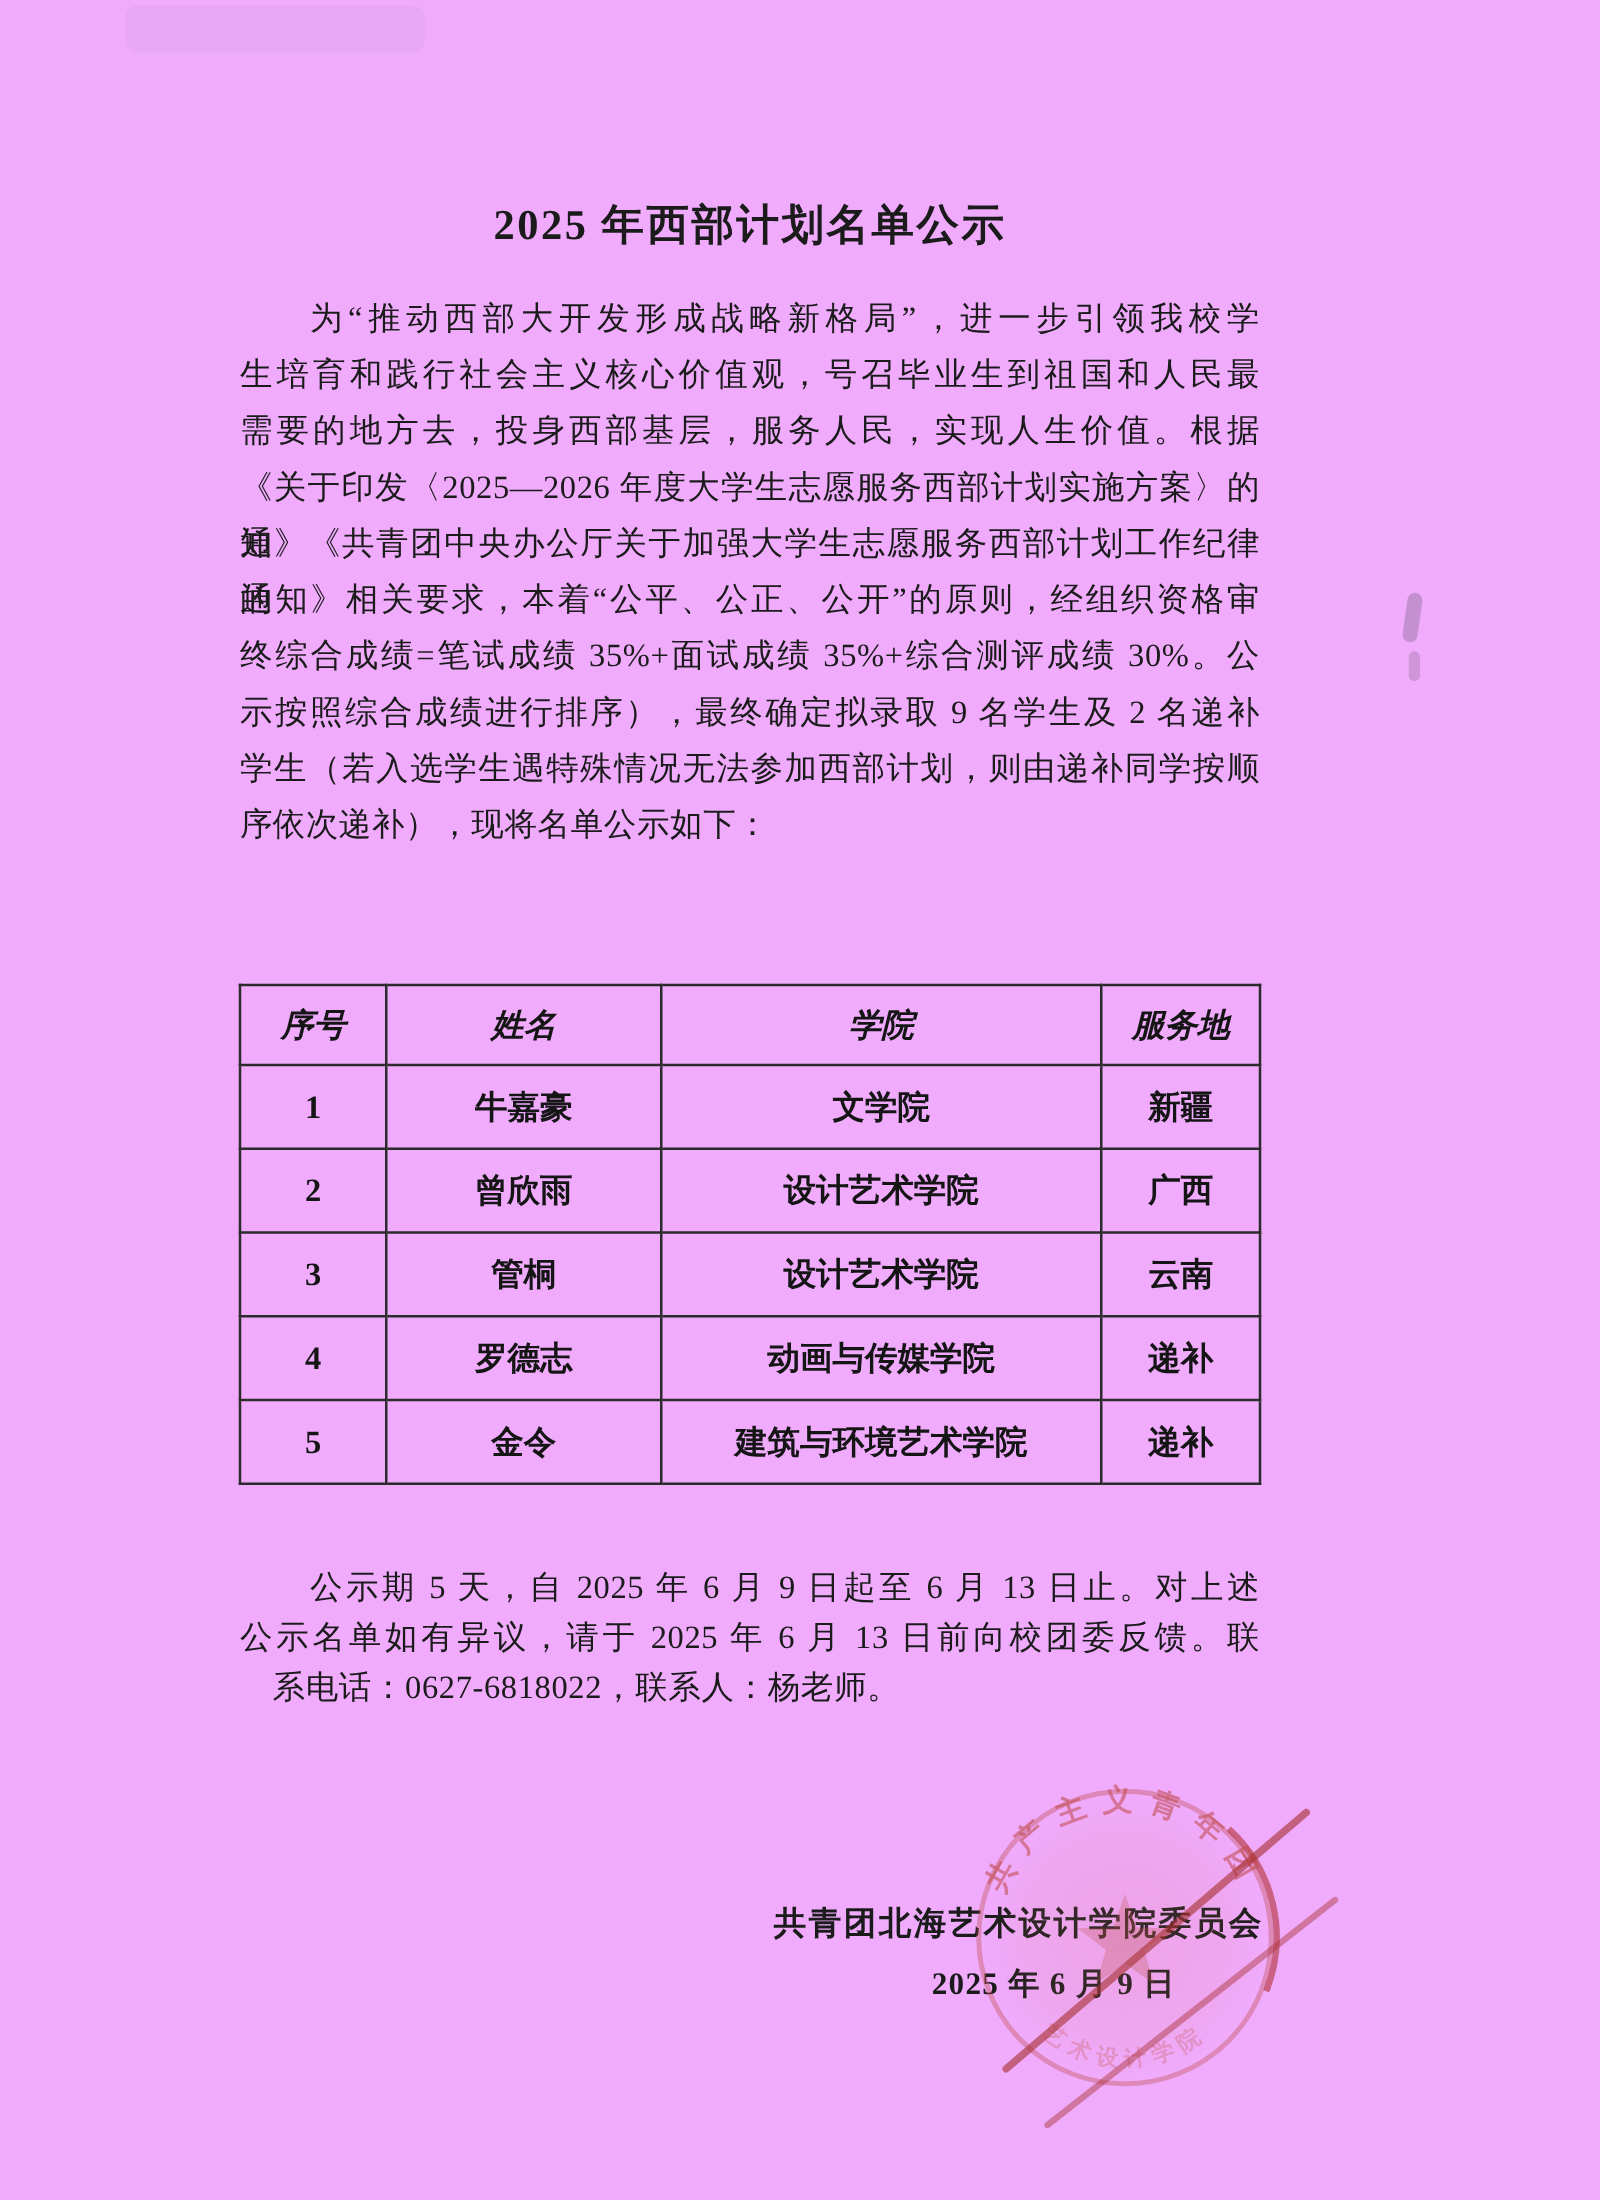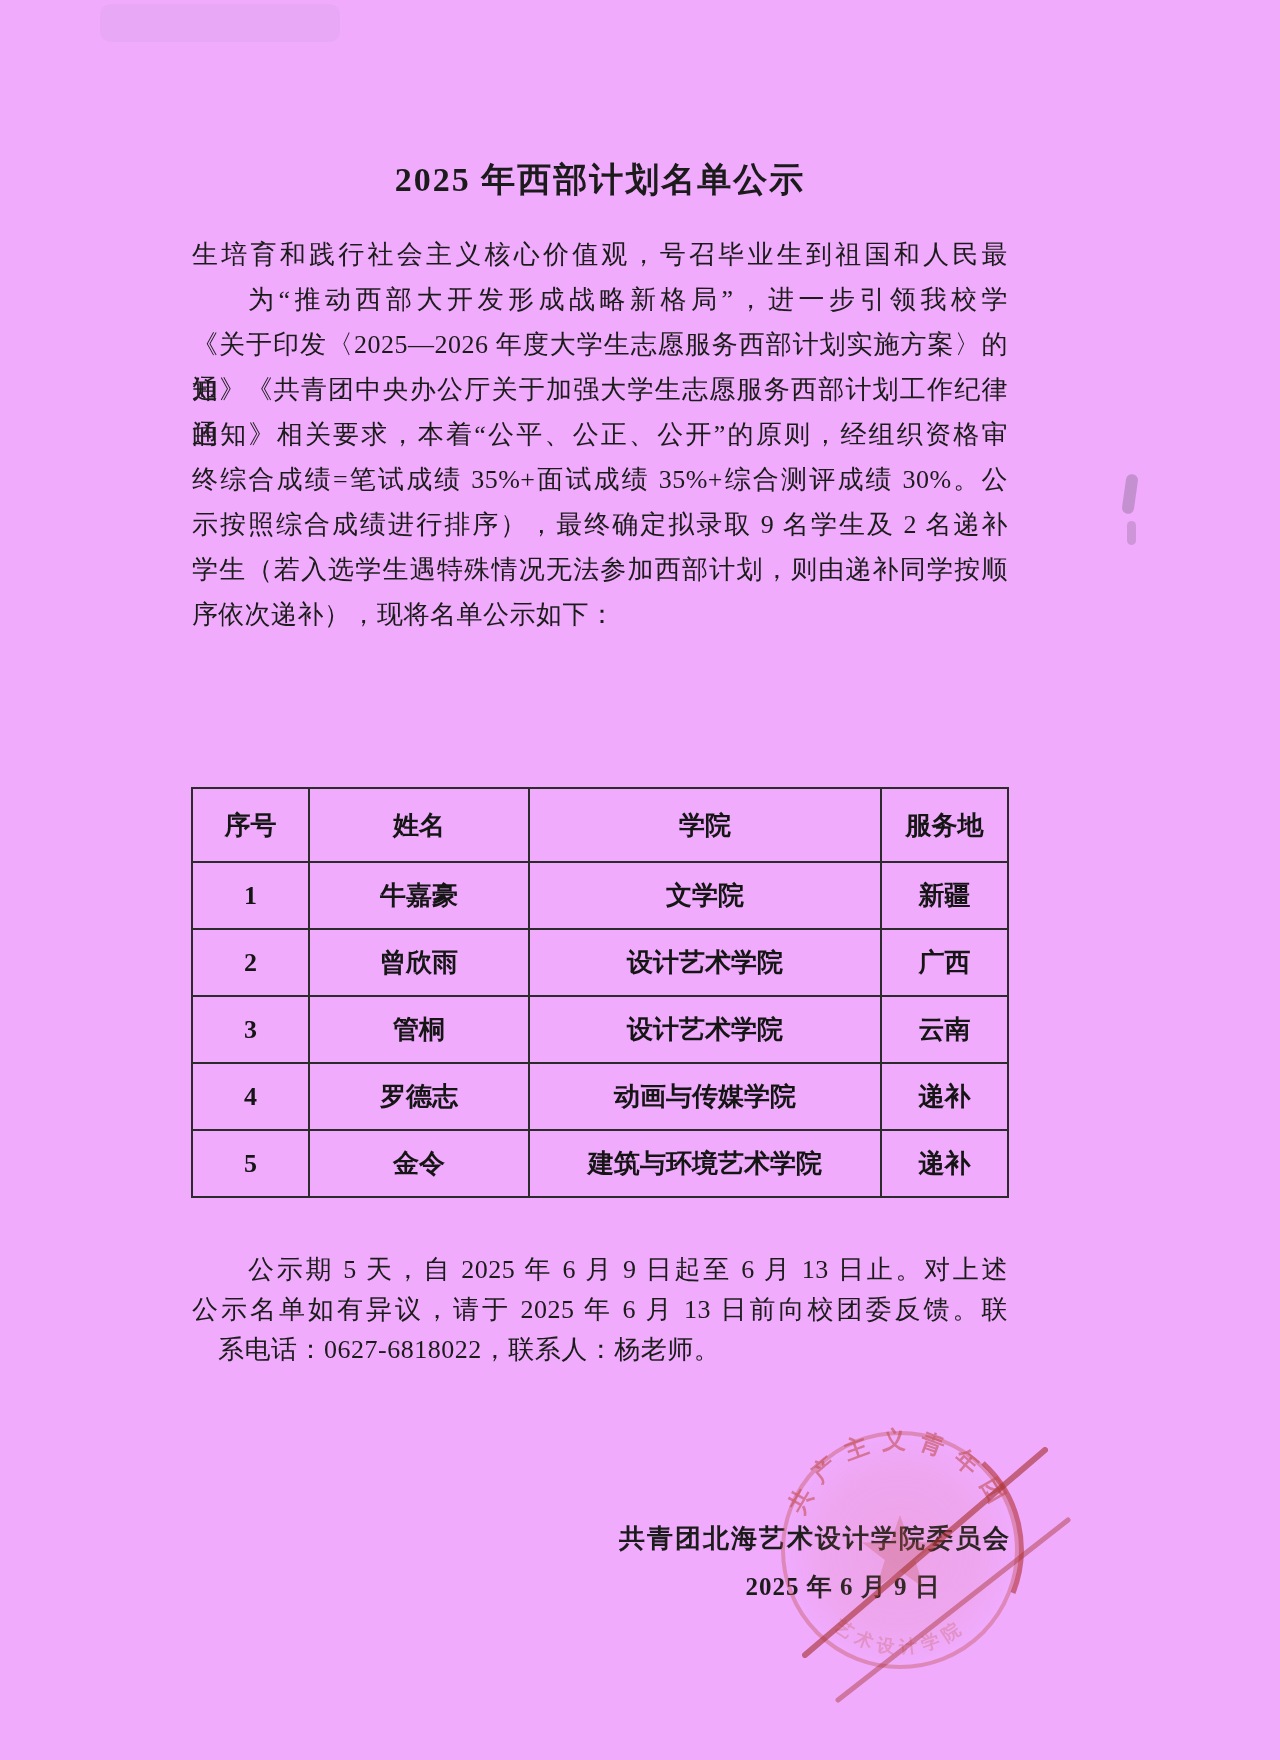--- a/index.html
+++ b/index.html
@@ -23,21 +23,21 @@
   .bline.free { text-align:left; text-align-last:left;margin-left:26px; }
   table.roster {
     position:absolute; top:787px; left:191px;
     border-collapse:collapse; table-layout:fixed;
   }
   table.roster td, table.roster th {
     border:2px solid #2b2b2b; text-align:center; vertical-align:middle;
     font-size:26px; font-weight:bold; padding:0; color:#151515;
   }
   table.roster tr { height:67px; }
-  table.roster tr.hdr { height:74px; }
+  table.roster tr.hdr { height:64px;font-style:italic; }
   .sig-org {
     position:absolute; top:1521px; left:600px; width:430px;
     text-align:center; font-size:26px; font-weight:600; letter-spacing:2px;
   }
   .sig-date {
     position:absolute; top:1570px; left:600px; width:430px;
     text-align:center; font-size:25px; font-weight:600; letter-spacing:1px;
     transform:translateX(28px);
   }
   .stamp {
@@ -50,22 +50,23 @@
   .artifact.a3 { left:100px; top:4px; width:240px; height:38px; background:rgba(130,135,150,.06); border-radius:10px; }
 </style>
 </head>
 <body>
 
 <div class="page">
 
   <h1 class="title">2025 年西部计划名单公示</h1>
 
   <div class="para p1">
+    <div class="bline indent">为“推动西部大开发形成战略新格局”，进一步引领我校学</div>
     <div class="bline">生培育和践行社会主义核心价值观，号召毕业生到祖国和人民最</div>
-    <div class="bline indent">为“推动西部大开发形成战略新格局”，进一步引领我校学</div>
+    <div class="bline">需要的地方去，投身西部基层，服务人民，实现人生价值。根据</div>
     <div class="bline">《关于印发〈2025—2026 年度大学生志愿服务西部计划实施方案〉的通</div>
     <div class="bline">知》《共青团中央办公厅关于加强大学生志愿服务西部计划工作纪律的</div>
     <div class="bline">通知》相关要求，本着“公平、公正、公开”的原则，经组织资格审</div>
     <div class="bline">终综合成绩=笔试成绩 35%+面试成绩 35%+综合测评成绩 30%。公</div>
     <div class="bline">示按照综合成绩进行排序），最终确定拟录取 9 名学生及 2 名递补</div>
     <div class="bline">学生（若入选学生遇特殊情况无法参加西部计划，则由递补同学按顺序</div>
     <div class="bline free">依次递补），现将名单公示如下：</div>
   </div>
 
   <table class="roster">

